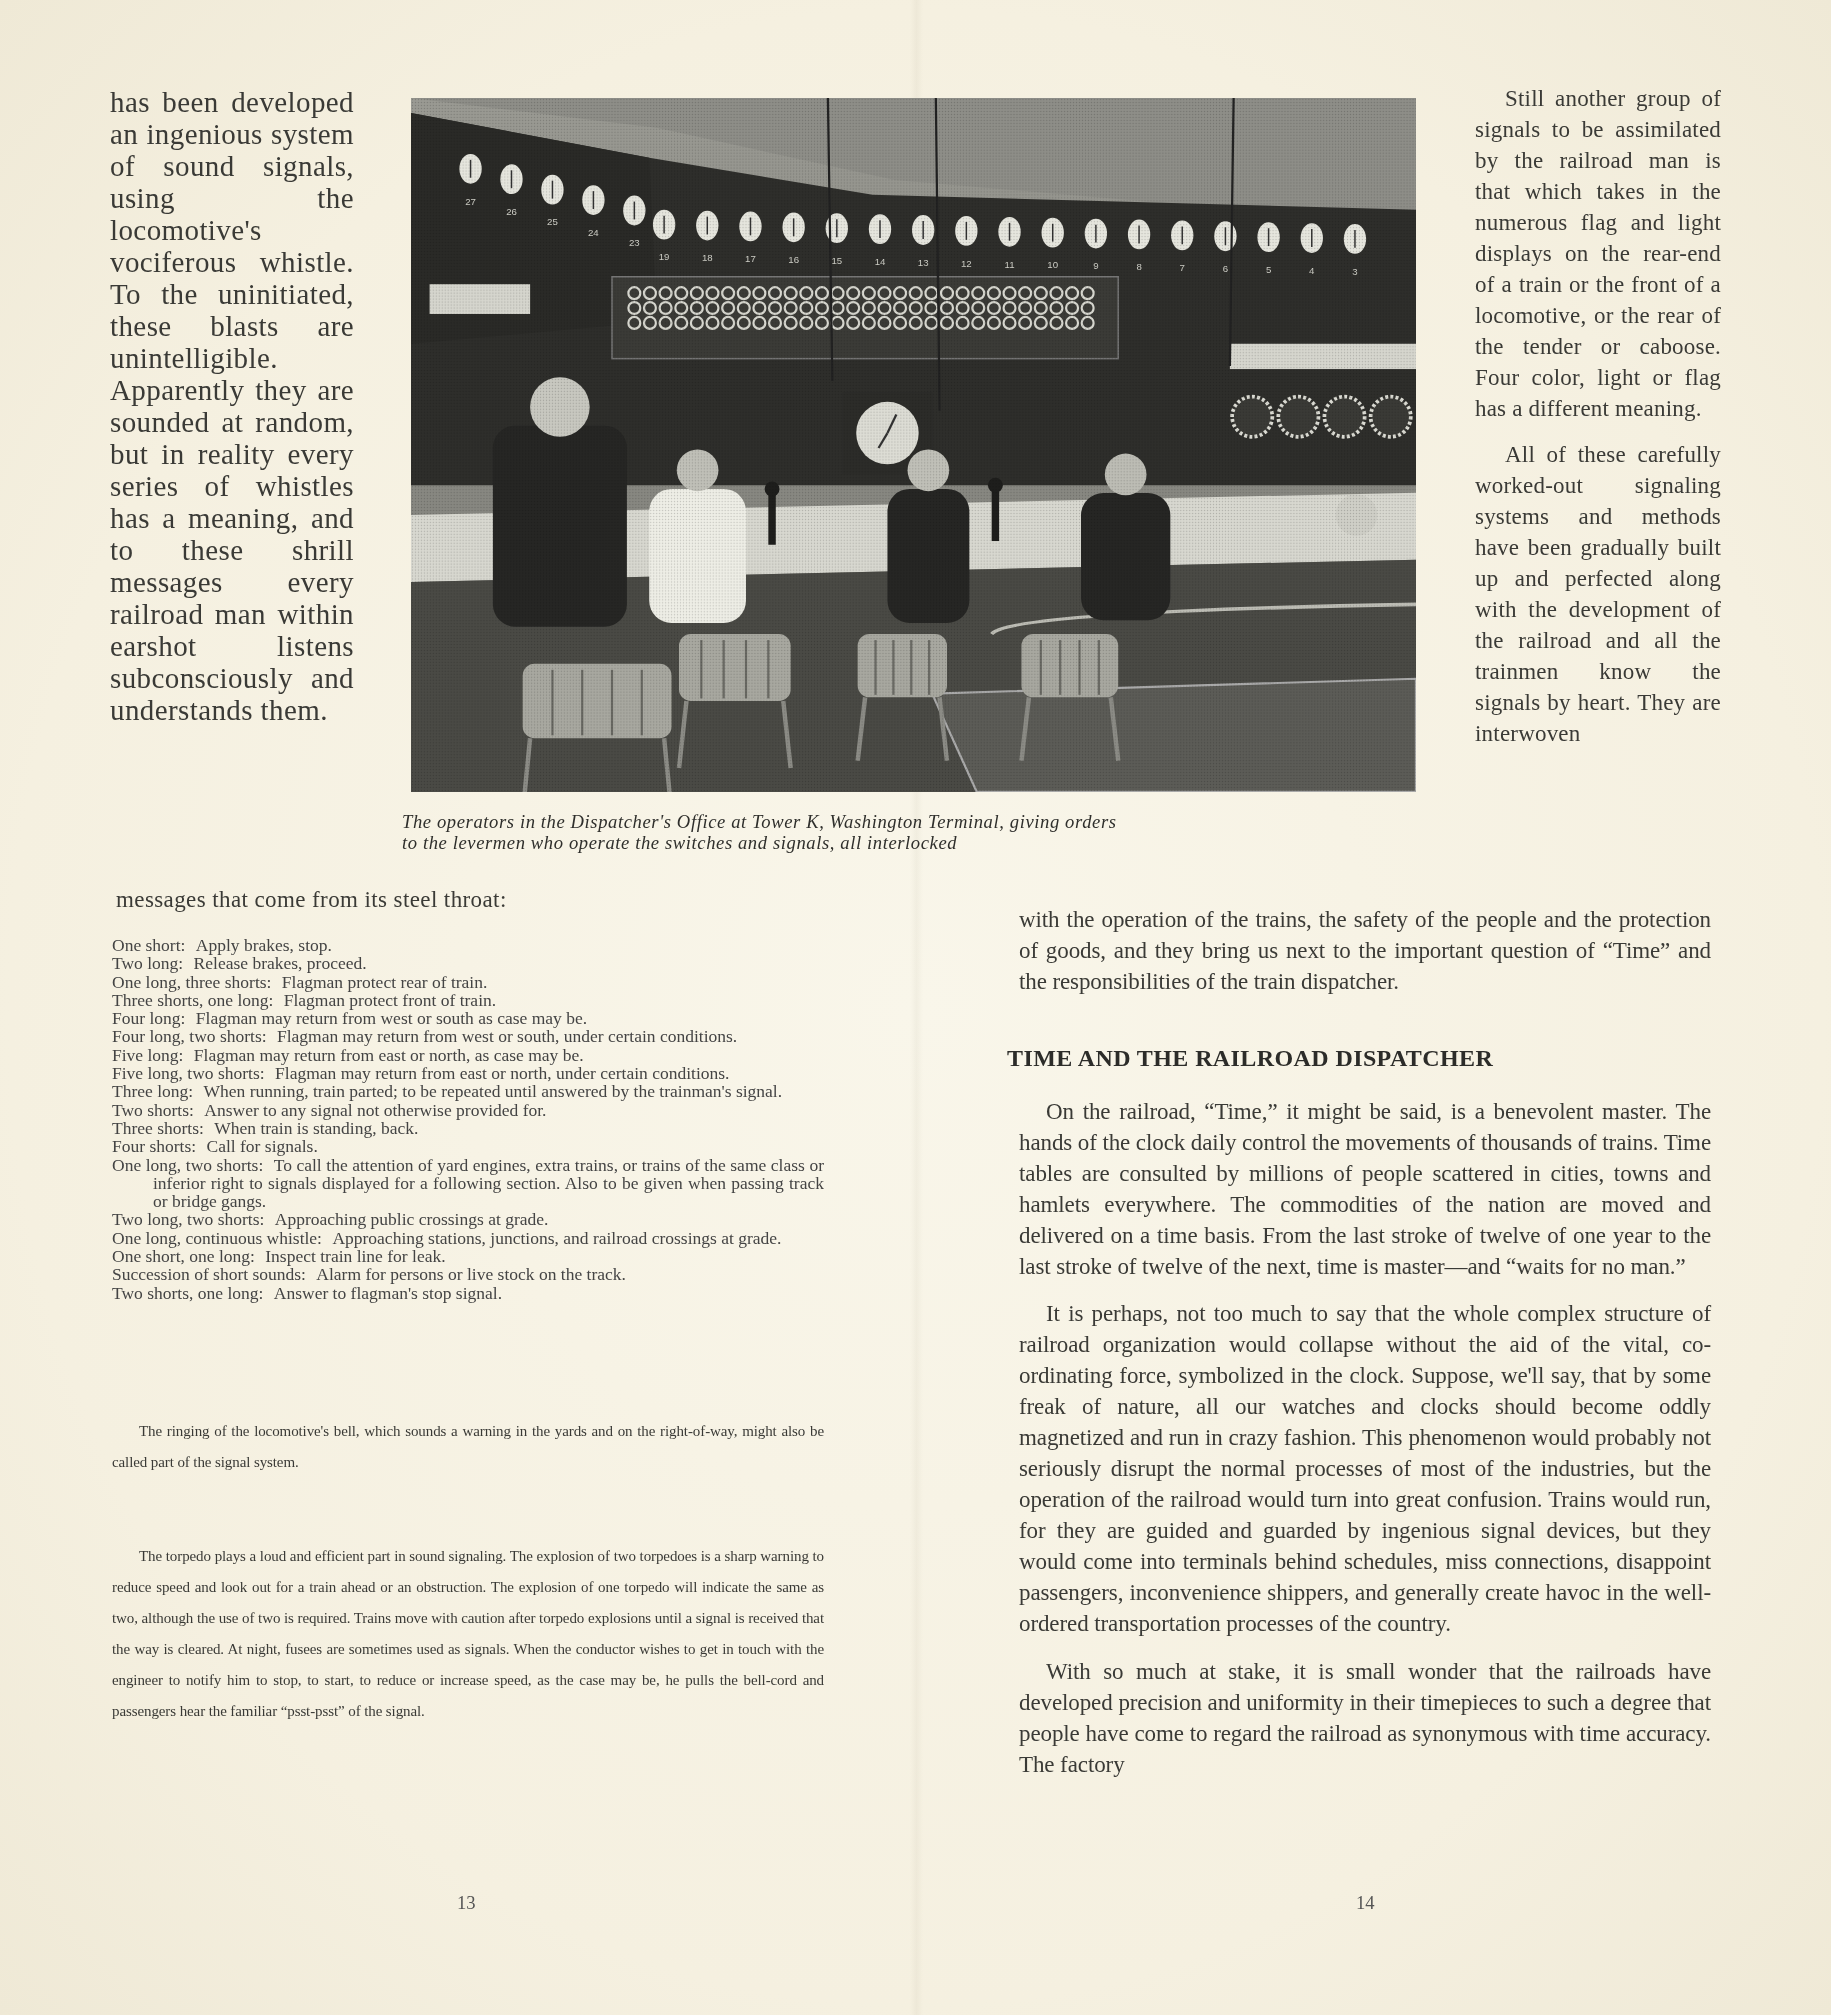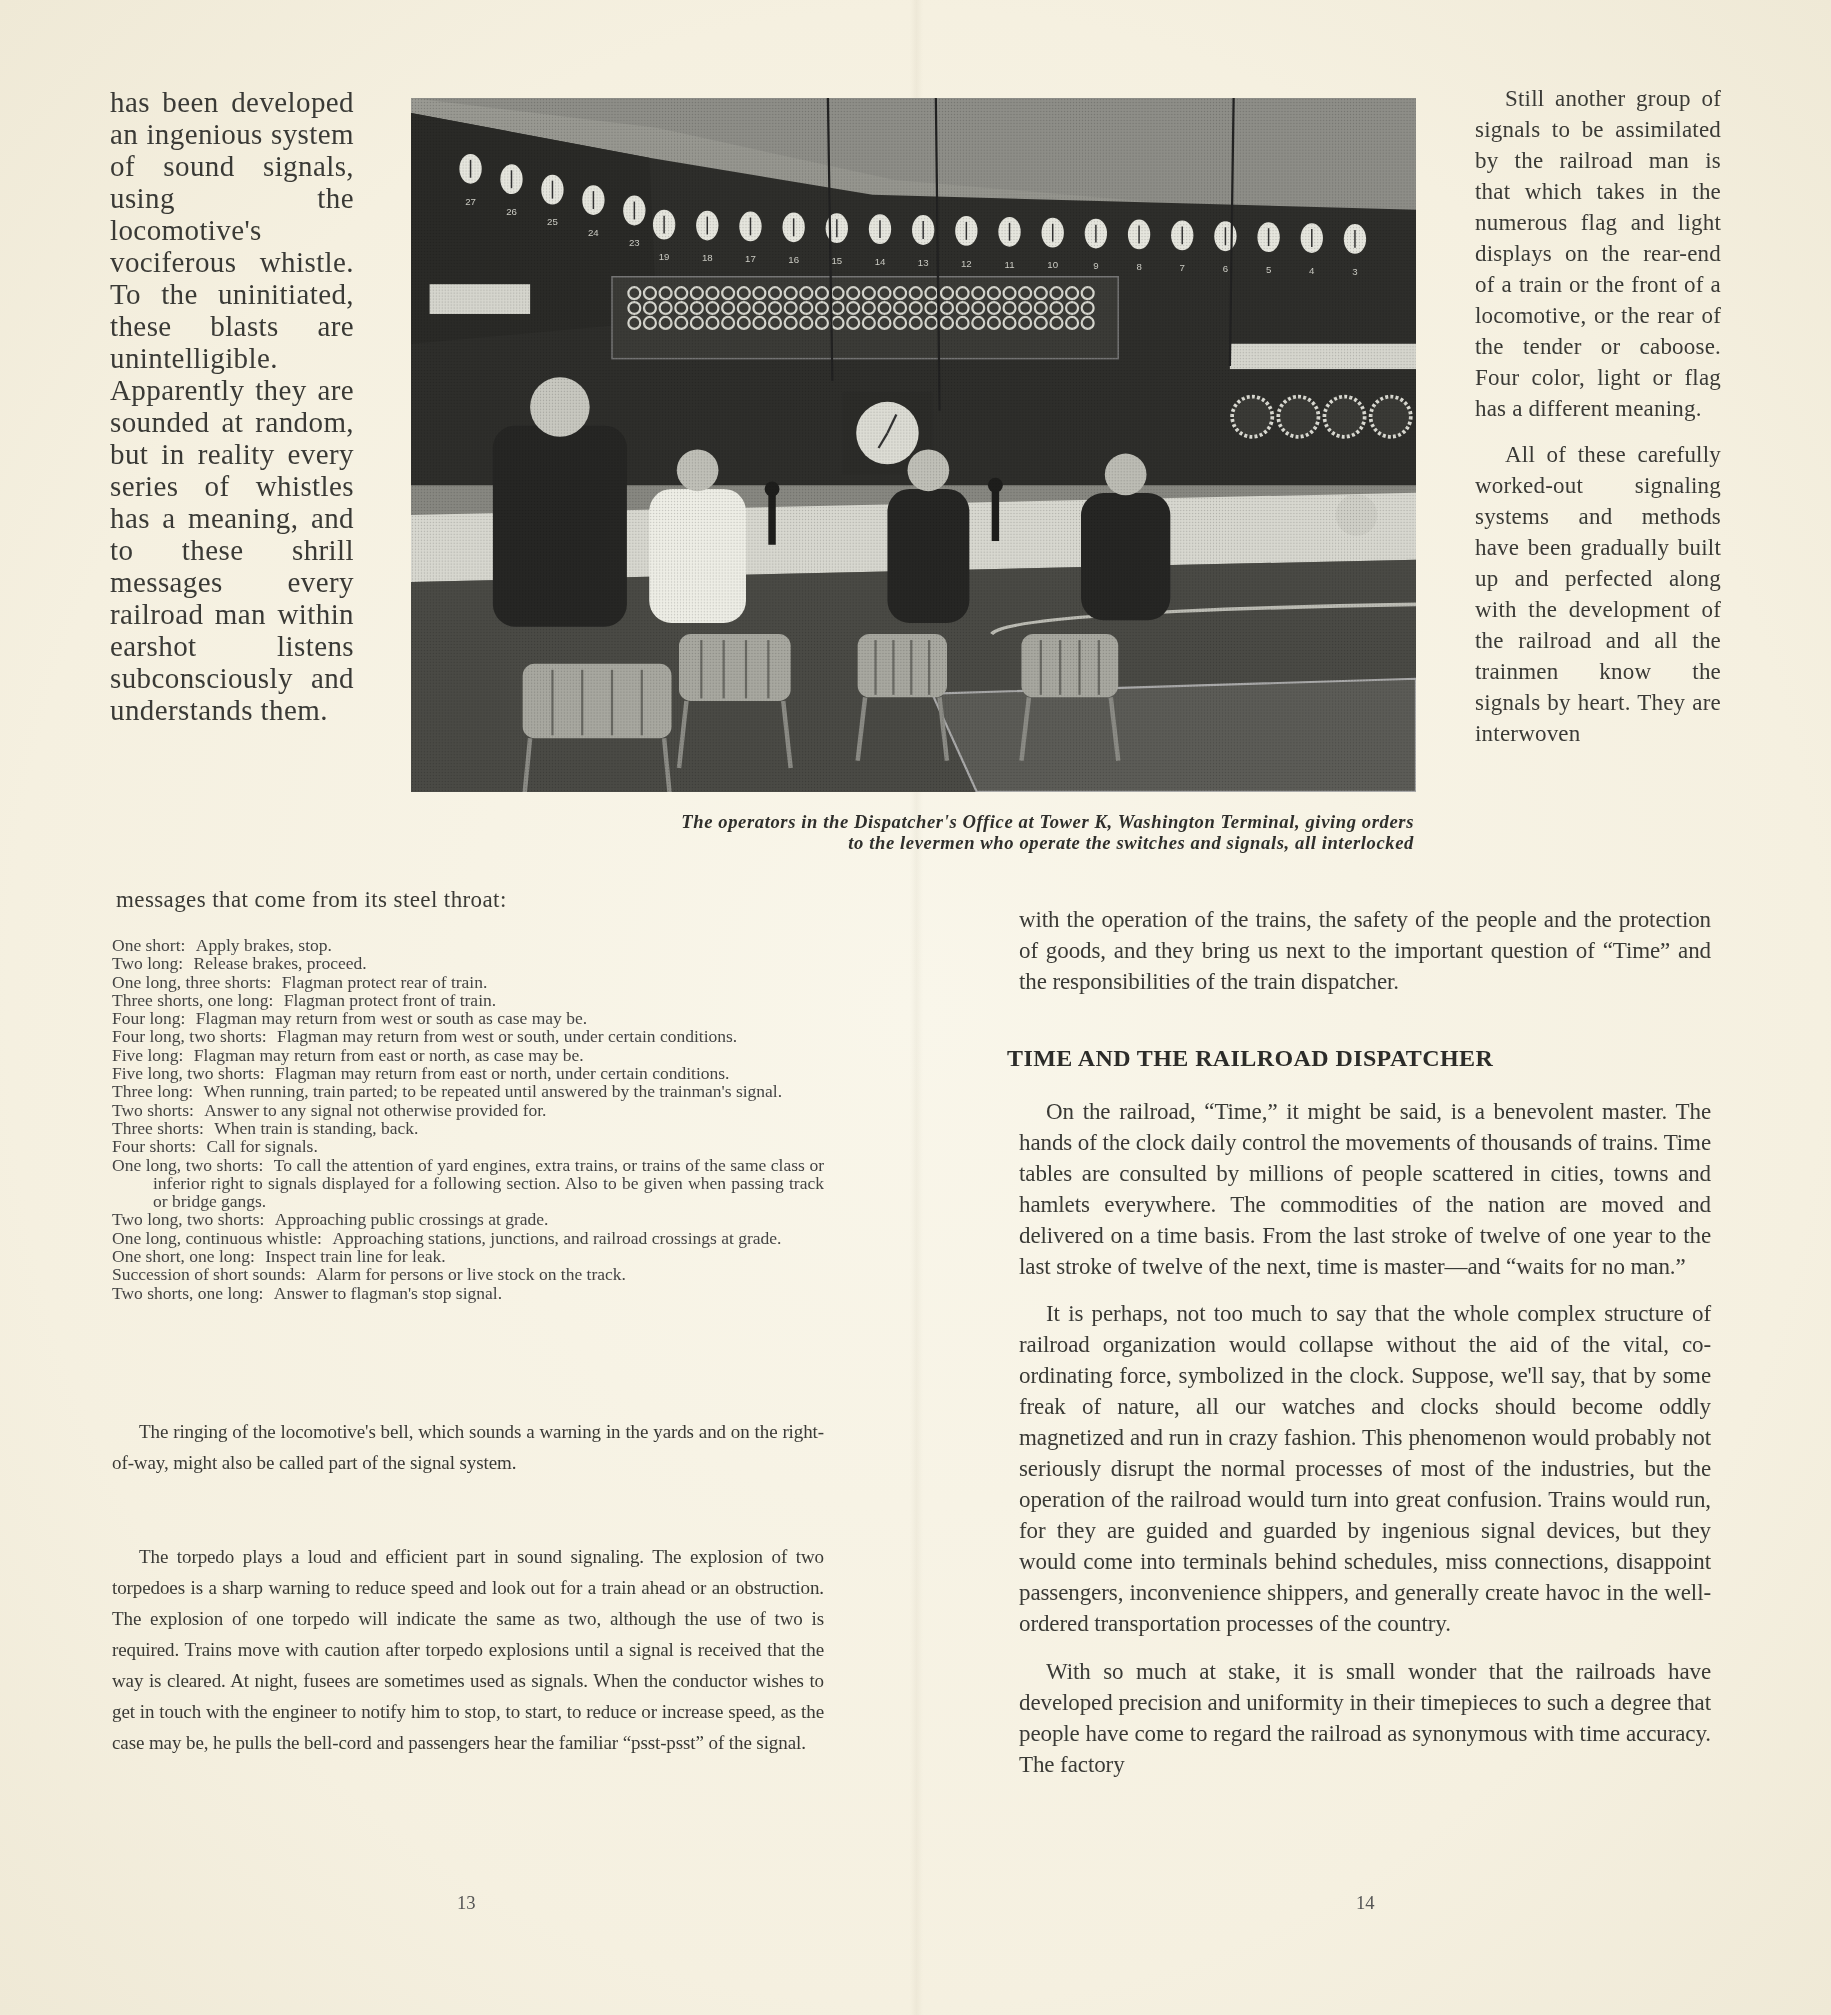--- a/index.html
+++ b/index.html
@@ -32,37 +32,37 @@
     font-size: 17.5px; line-height: 18.3px; color: #444;
     font-family: "Liberation Serif", serif;
   }
   .signal { padding-left: 41px; text-indent: -41px; text-align: justify; }
   .signal .code { }
   .signal .meaning { margin-left: 10.4px; }
 
   
   .left-body {
     position: absolute; left: 112px; width: 712px;
-    font-size: 19px; line-height: 31px; text-align: justify;
+    font-size: 15px; line-height: 31px; text-align: justify;
     letter-spacing: -0.1px;
   }
   .left-body p { margin: 0; text-indent: 27px; }
   .bell { top: 1416px; }
   .torpedo { top: 1541px; }
 
   
   .photo-frame {
     position: absolute; left: 411px; top: 98px; width: 1005px; height: 694px;
     background: #5a5a55;
     overflow: hidden;
   }
   .photo-frame svg { display: block; }
   .caption {
     position: absolute; left: 402px; top: 811px; width: 1012px;
-    text-align: right; font-style: italic; font-weight: bold;
+    text-align: left; font-style: italic; font-weight: normal;
     font-size: 18.6px; line-height: 21px; color: #2f2f2c; letter-spacing: 0.6px;
   }
 
   
   .col-right-narrow {
     position: absolute; left: 1475px; top: 83px; width: 246px;
     font-size: 23px; line-height: 31px; text-align: justify;
     letter-spacing: 0.2px;
   }
   .col-right-narrow p { margin: 0; text-indent: 30px; }

